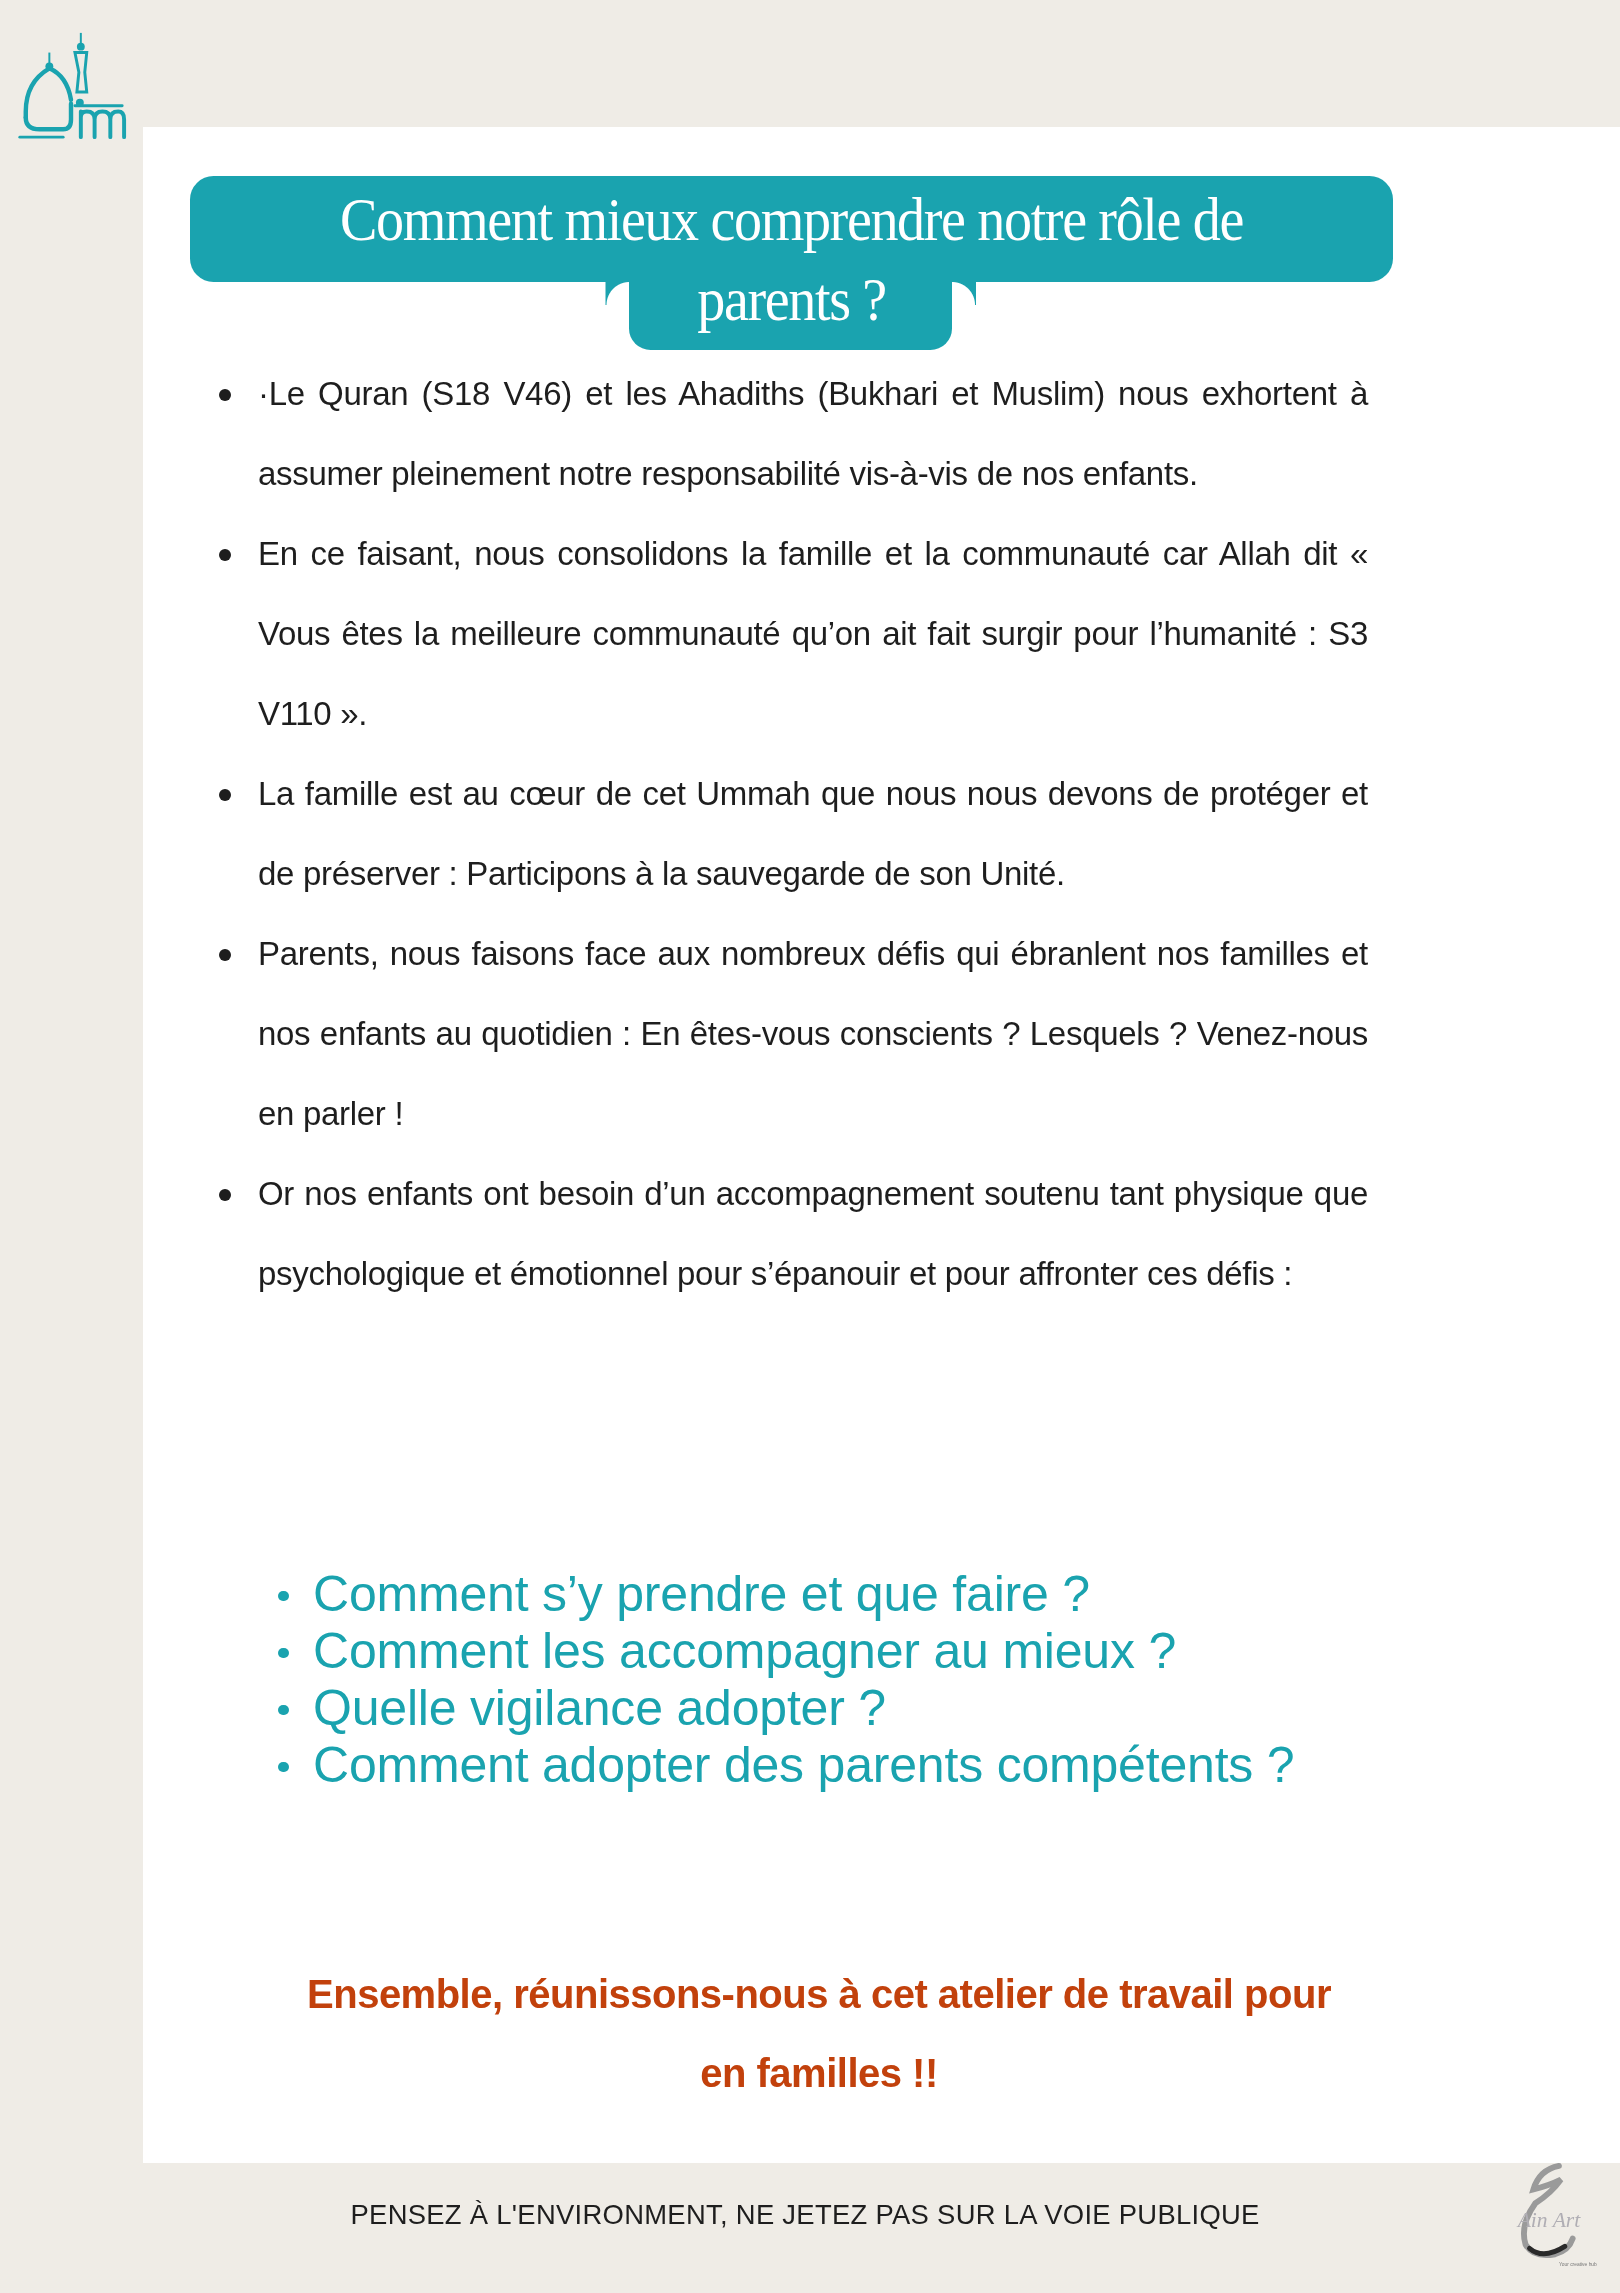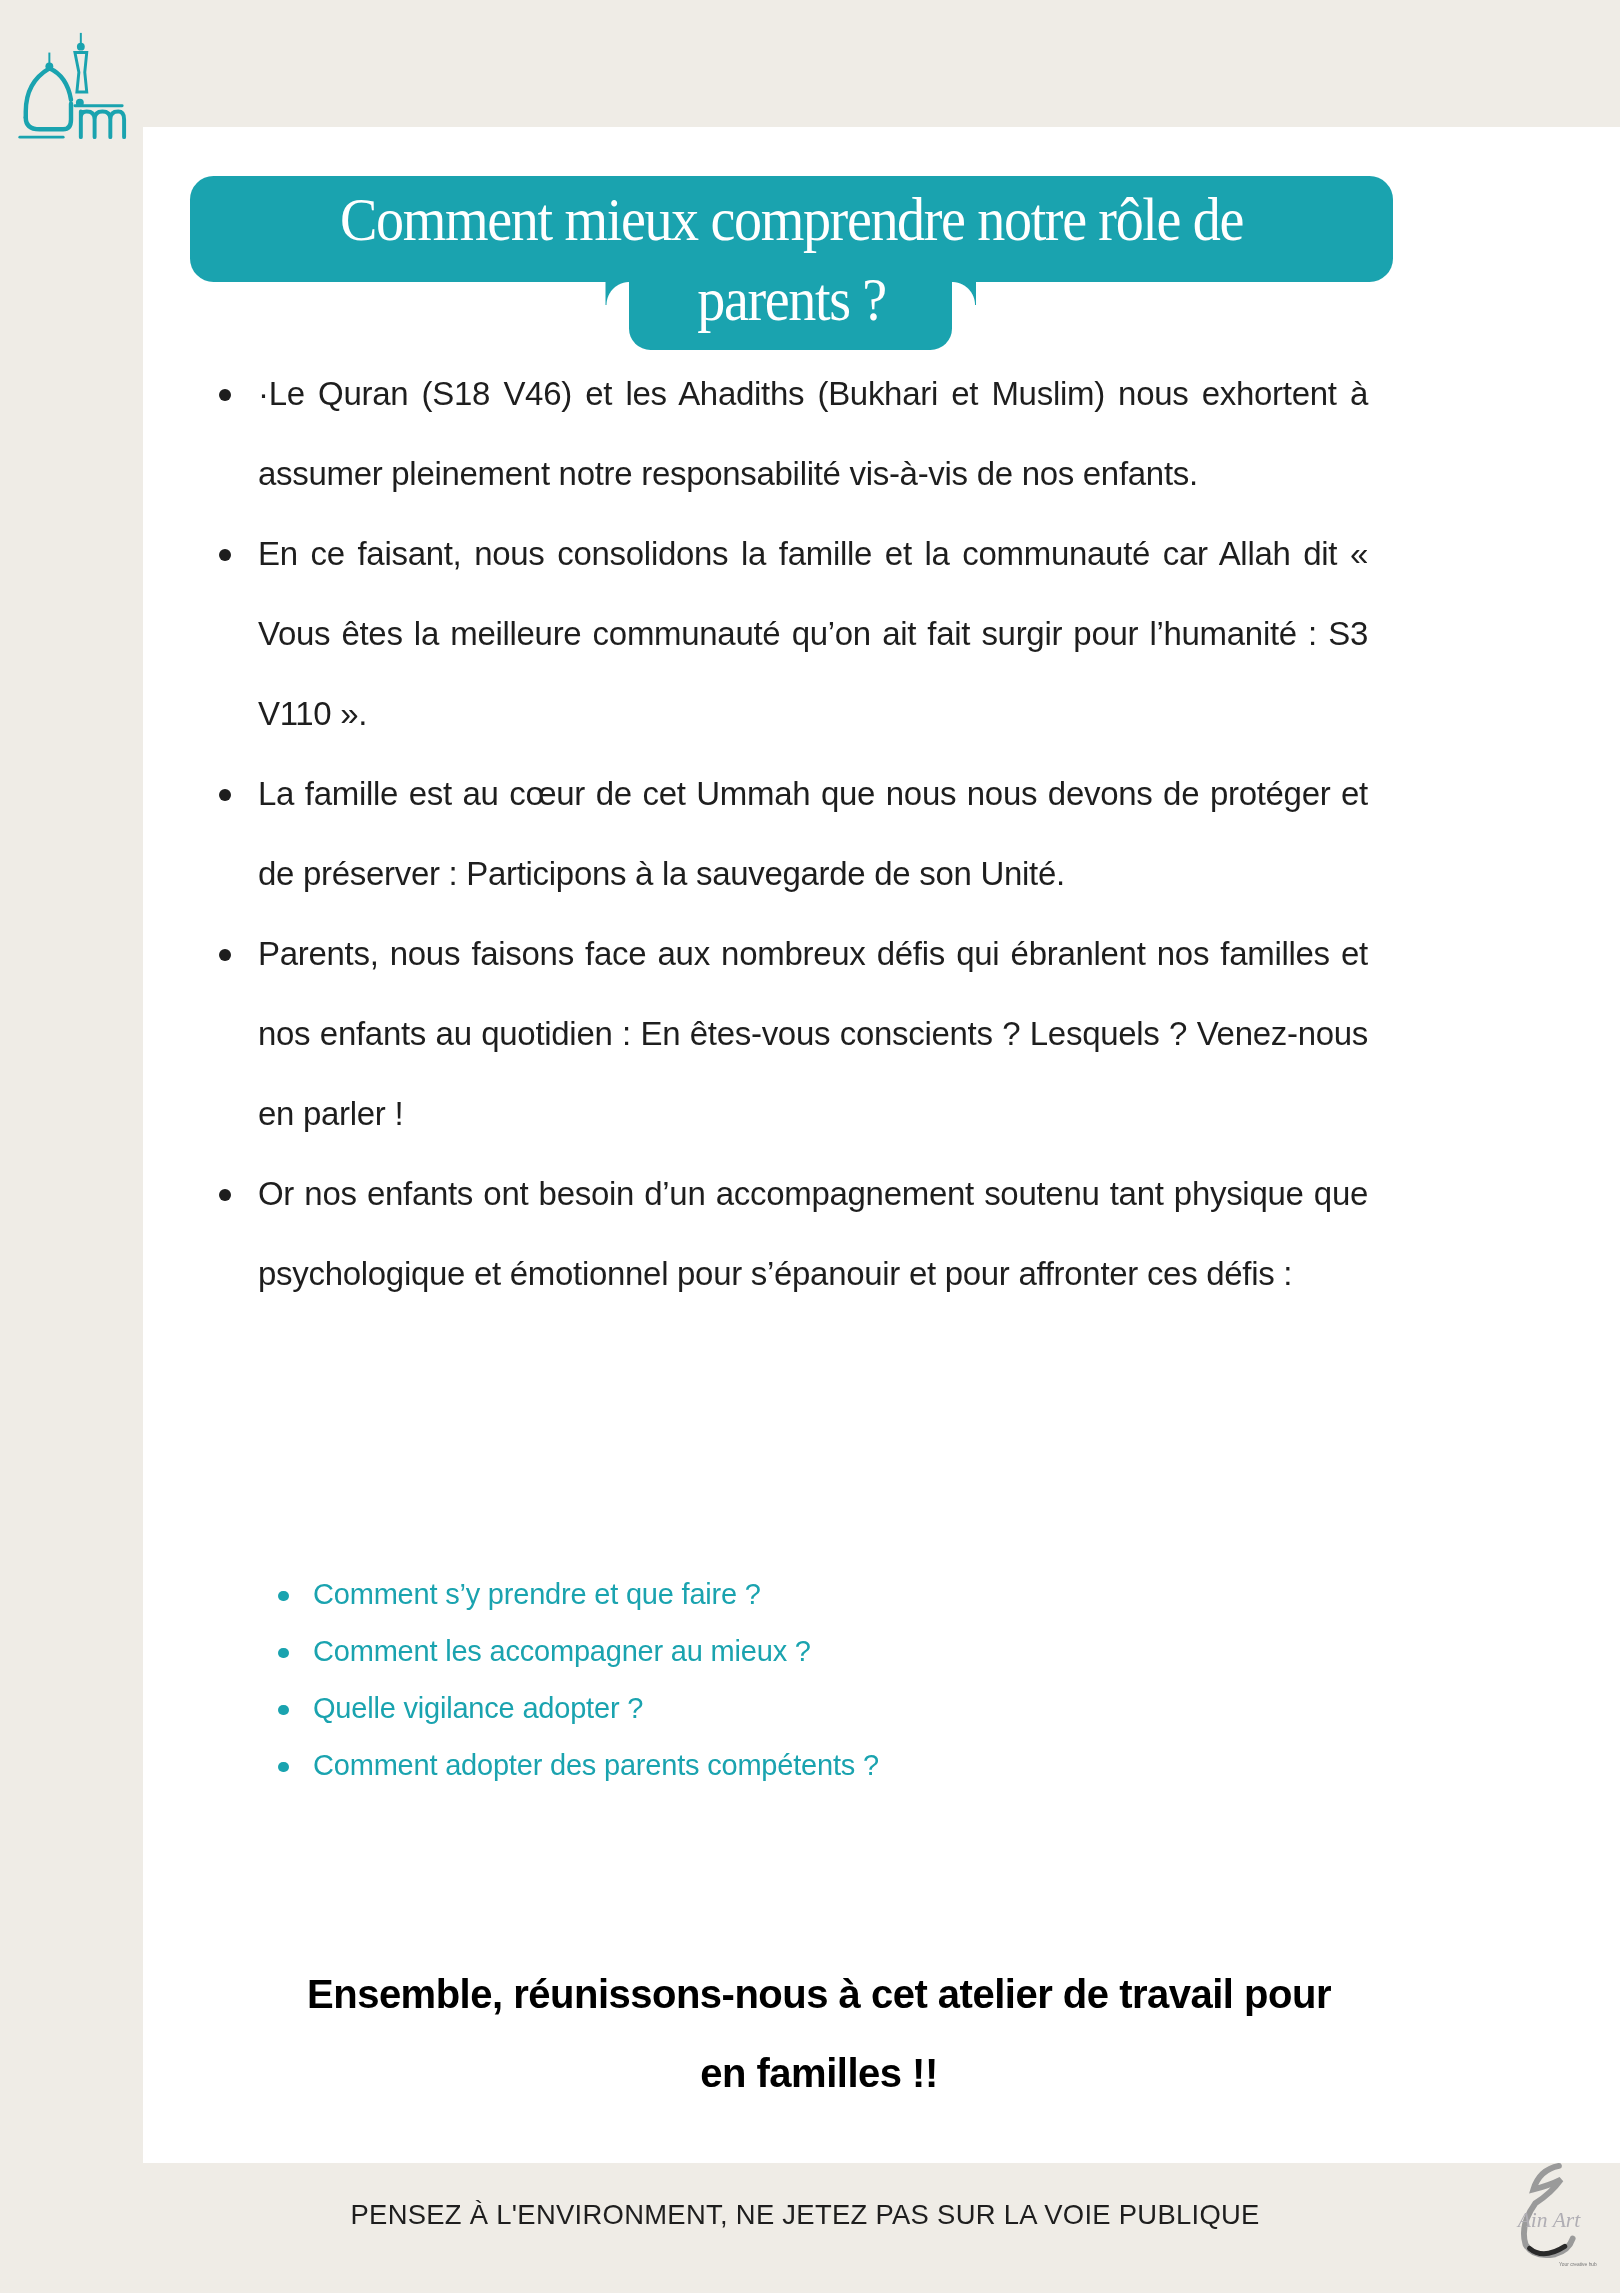--- a/index.html
+++ b/index.html
@@ -44,29 +44,29 @@
   }
   .main-item .dot {
     position:absolute; left:0; top:35px; width:11.8px; height:11.8px;
     border-radius:50%; background:#1E1E1E;
   }
   .sub-list {
     position:absolute; left:129px; top:1439px; margin:0; padding:0; list-style:none;
   }
   .sub-item {
     position:relative; padding-left:41px;
-    font-size:29px; line-height:57px; color:#1AA3AF; letter-spacing:-0.2px;
+    font-size:50px; line-height:57px; color:#1AA3AF; letter-spacing:-0.2px;
   }
   .sub-item .dot {
     position:absolute; left:5.9px; top:24.5px; width:10.8px; height:10.8px;
     border-radius:50%; background:#1AA3AF;
   }
   .cta {
     position:absolute; left:29px; top:1828px; width:1294px; text-align:center;
-    font-size:40px; font-weight:bold; line-height:79px; color:#000000; letter-spacing:-0.5px;
+    font-size:40px; font-weight:bold; line-height:79px; color:#c2410c; letter-spacing:-0.5px;
   }
   .footer {
     position:absolute; left:0; top:2199px; width:1620px; text-align:center;
     font-size:27.4px; color:#1E1E1E; letter-spacing:0.3px;
     transform:translateX(-4.9px);
   }
   .signature { position:absolute; left:1500px; top:2156px; width:108px; height:118px; }
 </style>
 </head>
 <body>

